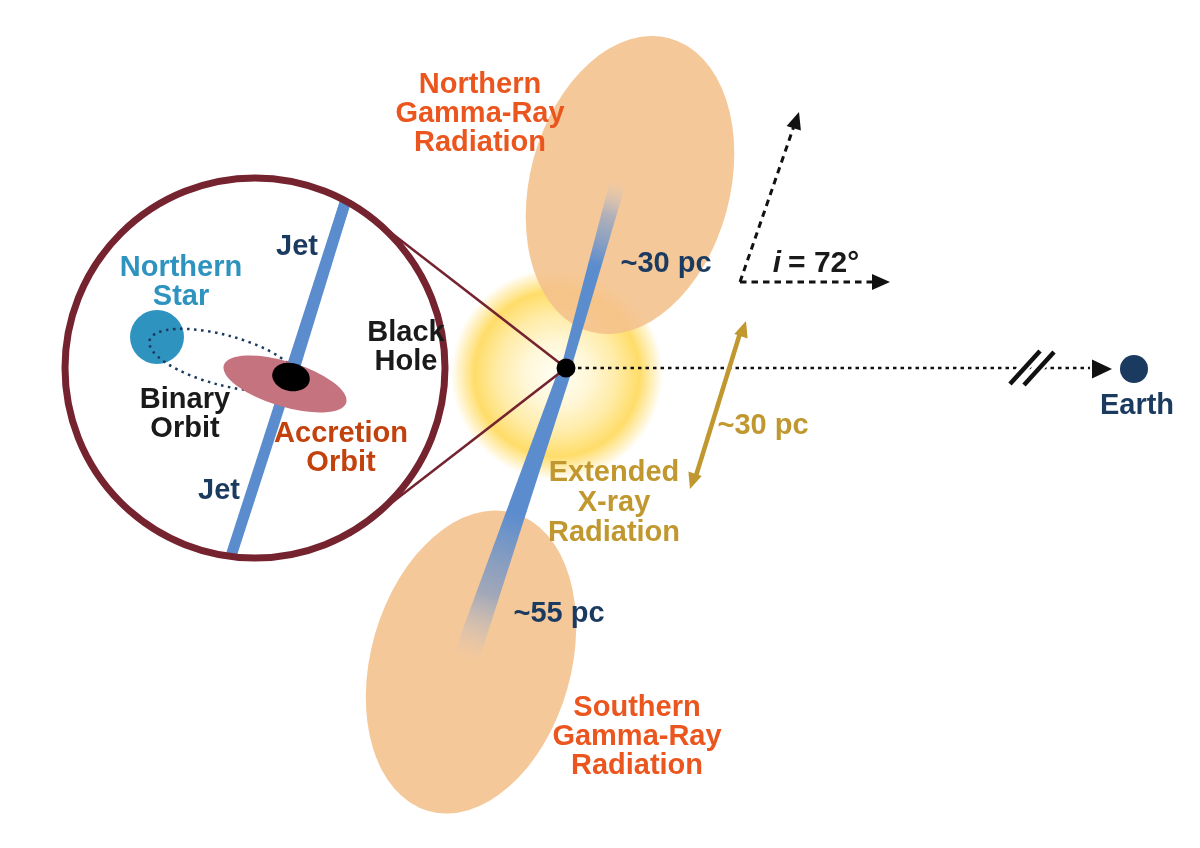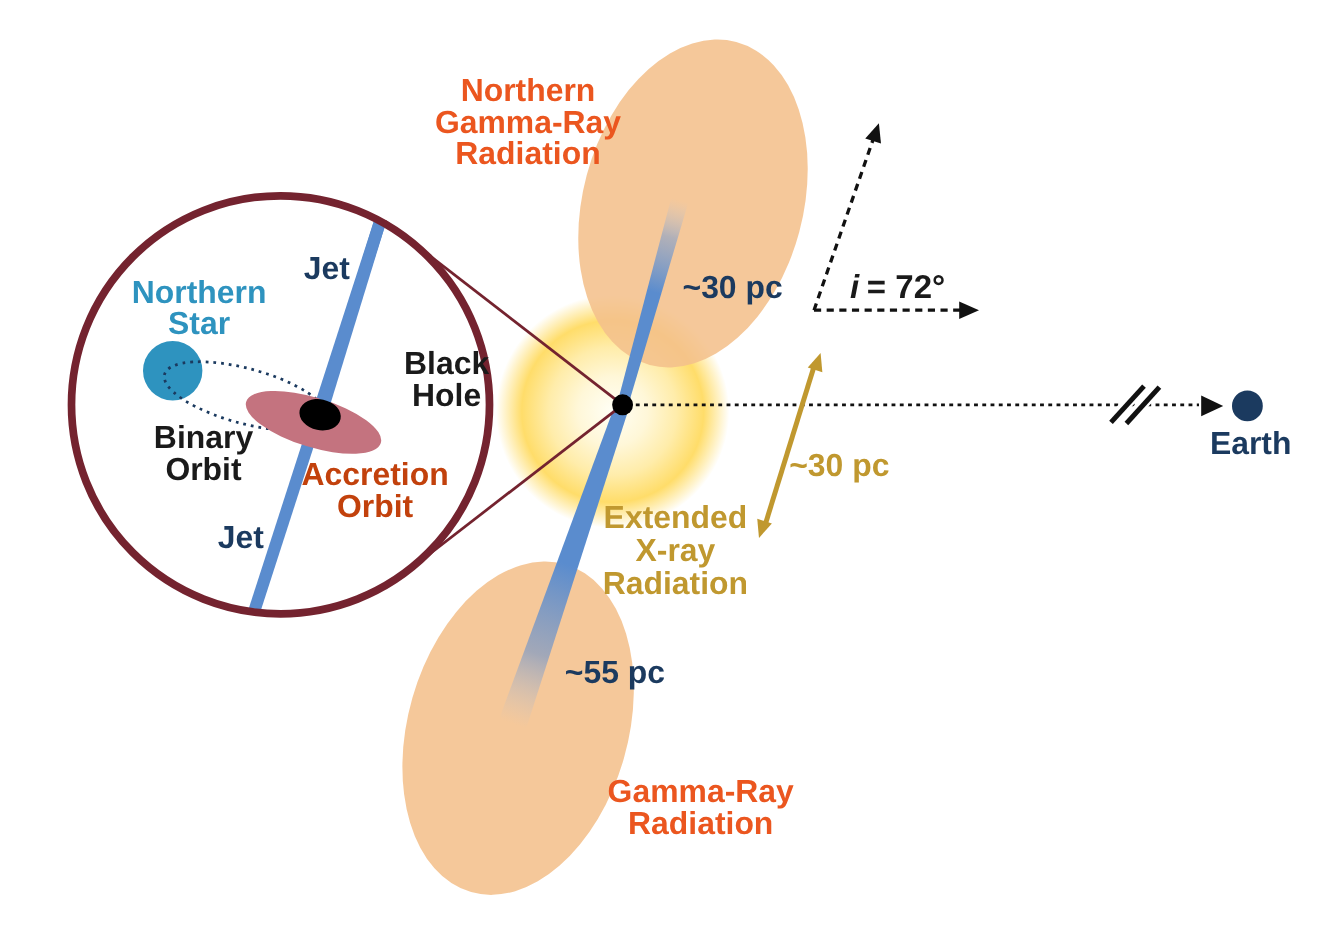--- a/index.html
+++ b/index.html
@@ -100,20 +100,21 @@
     <circle cx="566" cy="368" r="9.5" fill="#000000"></circle>
   </svg>
 
   <div class="lbl orange tight" style="left:480px;top:112px;">
     <div>Northern</div>
     <div>Gamma-Ray</div>
     <div>Radiation</div>
   </div>
 
   <div class="lbl orange tight" style="left:637px;top:735px;">
+    <div>Southern</div>
     <div>Gamma-Ray</div>
     <div>Radiation</div>
   </div>
 
   <div class="lbl gold" style="left:614px;top:501px;text-align:center;">
     <div>Extended</div>
     <div>X-ray</div>
     <div>Radiation</div>
   </div>
 

